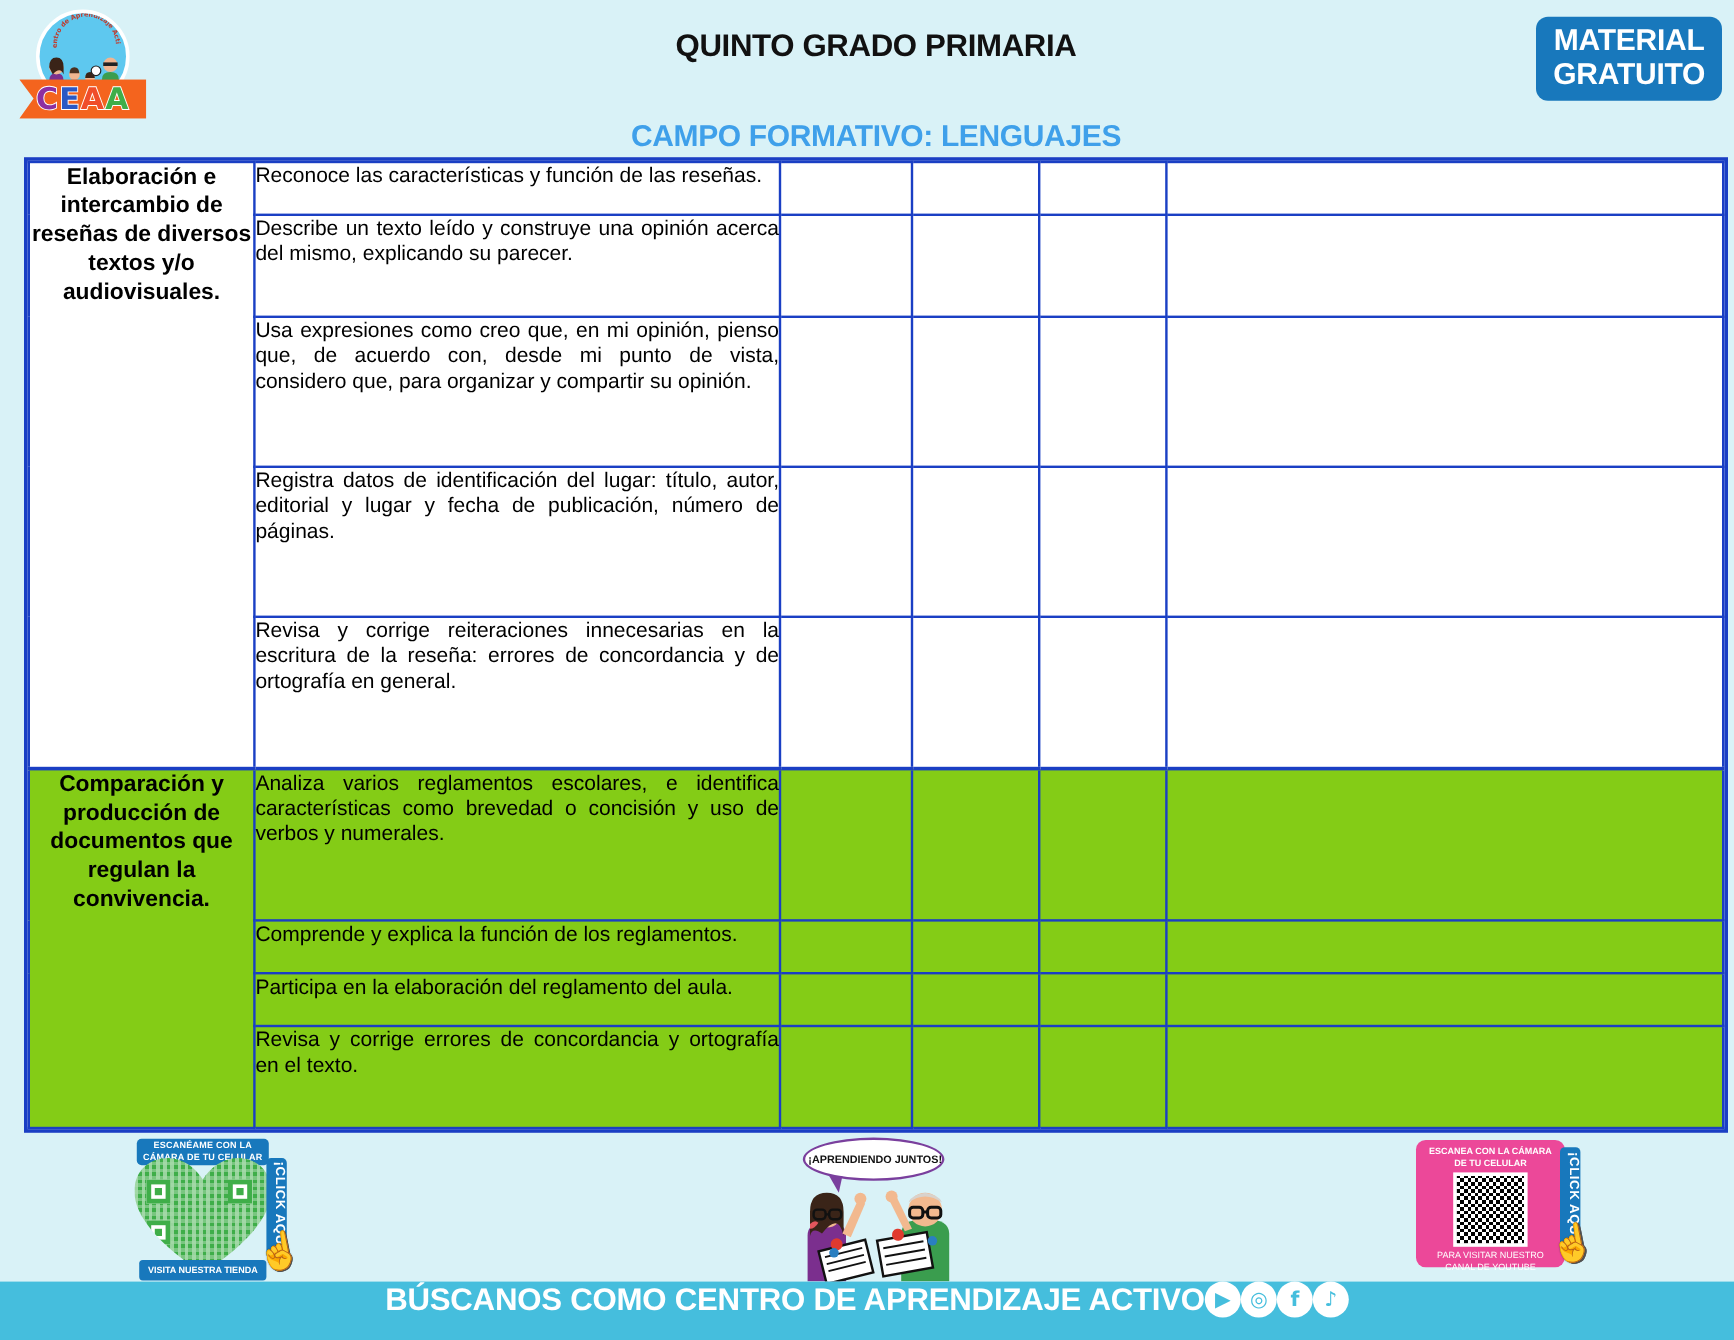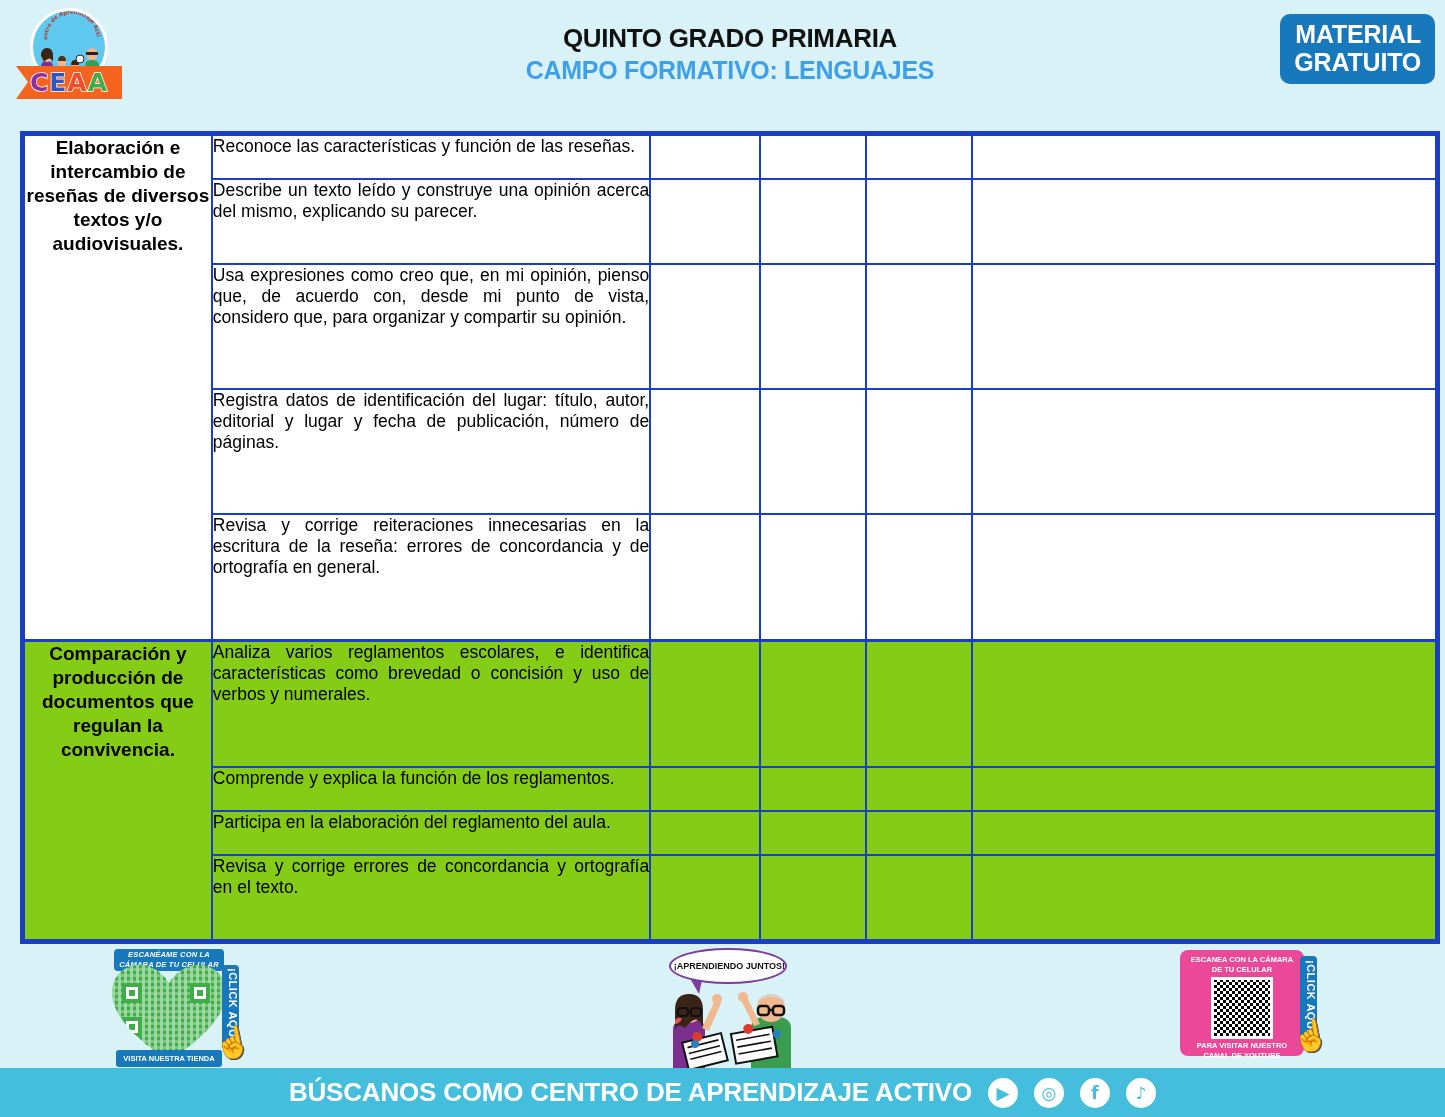--- a/index.html
+++ b/index.html
@@ -80,29 +80,30 @@
     line-height: 32px;
     letter-spacing: -0.3px;
   }
   .title-sub {
     font-family: "Liberation Sans", sans-serif;
     font-weight: bold;
     font-size: 25px;
     color: #3fa0ea;
     line-height: 32px;
     letter-spacing: -0.3px;
+    margin-top: 44px;
   }
 
   .badge {
     position: absolute;
     right: 10px; top: 14px;
     background: #1878bc;
     border-radius: 10px;
     padding: 6px 14px 8px 14px;
-    text-align: right;
+    text-align: center;
   }
   .badge div {
     color: #ffffff;
     font-family: "Liberation Sans", sans-serif;
     font-weight: bold;
     font-size: 25px;
     line-height: 28px;
     letter-spacing: -0.2px;
   }
 
@@ -153,21 +154,20 @@
 
   
   .qr-left { position: absolute; left: 100px; top: 5px; width: 140px; height: 118px; }
   .qr-left .cap-top {
     position: absolute; left: 14px; top: 0;
     width: 110px; height: 22px;
     background: #1878bc; border-radius: 4px;
     color: #fff; font-size: 7.5px; font-weight: bold;
     line-height: 10px; text-align: center; padding-top: 1px;
     letter-spacing: 0.2px;
-    font-style: italic;
   }
   .heart {
     position: absolute; left: 12px; top: 16px;
     width: 114px; height: 96px;
     background: #3fae49;
     clip-path: path("M57 96 C 20 72, 0 48, 0 28 C 0 10, 13 0, 28 0 C 40 0, 51 8, 57 18 C 63 8, 74 0, 86 0 C 101 0, 114 10, 114 28 C 114 48, 94 72, 57 96 Z");
   }
   .heart-noise {
     position: absolute; left: 0; top: 0; width: 114px; height: 96px;
     background-image:
@@ -229,40 +229,39 @@
   
   .qr-right { position: absolute; left: 1180px; top: 6px; width: 160px; height: 112px; }
   .qr-right .box {
     position: absolute; left: 0; top: 0;
     width: 124px; height: 106px;
     background: #ec4899; border-radius: 8px;
     padding: 5px 5px 4px 5px;
     text-align: center;
   }
   .qr-right .t { color: #fff; font-size: 7.5px; font-weight: bold; line-height: 9.5px; }
-  .qr-right .b { color: #fff; font-size: 7.5px; font-weight: bold; line-height: 9.5px; margin-top: 2px; }
+  .qr-right .b { color: #fff; font-size: 7.5px; font-weight: normal; line-height: 9.5px; margin-top: 2px; }
   .qrcode {
     width: 62px; height: 62px; margin: 3px auto 0 auto;
     background: #ffffff; padding: 3px;
   }
   .qrcode .inner {
     width: 100%; height: 100%;
     background-image:
       repeating-linear-gradient(90deg, #000 0 3px, #fff 3px 6px),
       repeating-linear-gradient(0deg, #000 0 3px, #fff 3px 6px);
     background-blend-mode: difference;
   }
 
   
   .banner {
     position: absolute; left: 0; top: 1068px;
     width: 1445px; height: 49px;
     background: #45bedd;
-    display: flex; align-items: center; justify-content: center;
-    gap: 16px;
+    display: flex; justify-content: center;
   }
   .banner-text {
     color: #ffffff;
     font-weight: bold;
     font-size: 26px;
     letter-spacing: -0.2px;
   }
   .social {
     width: 30px; height: 30px;
     border-radius: 50%;

